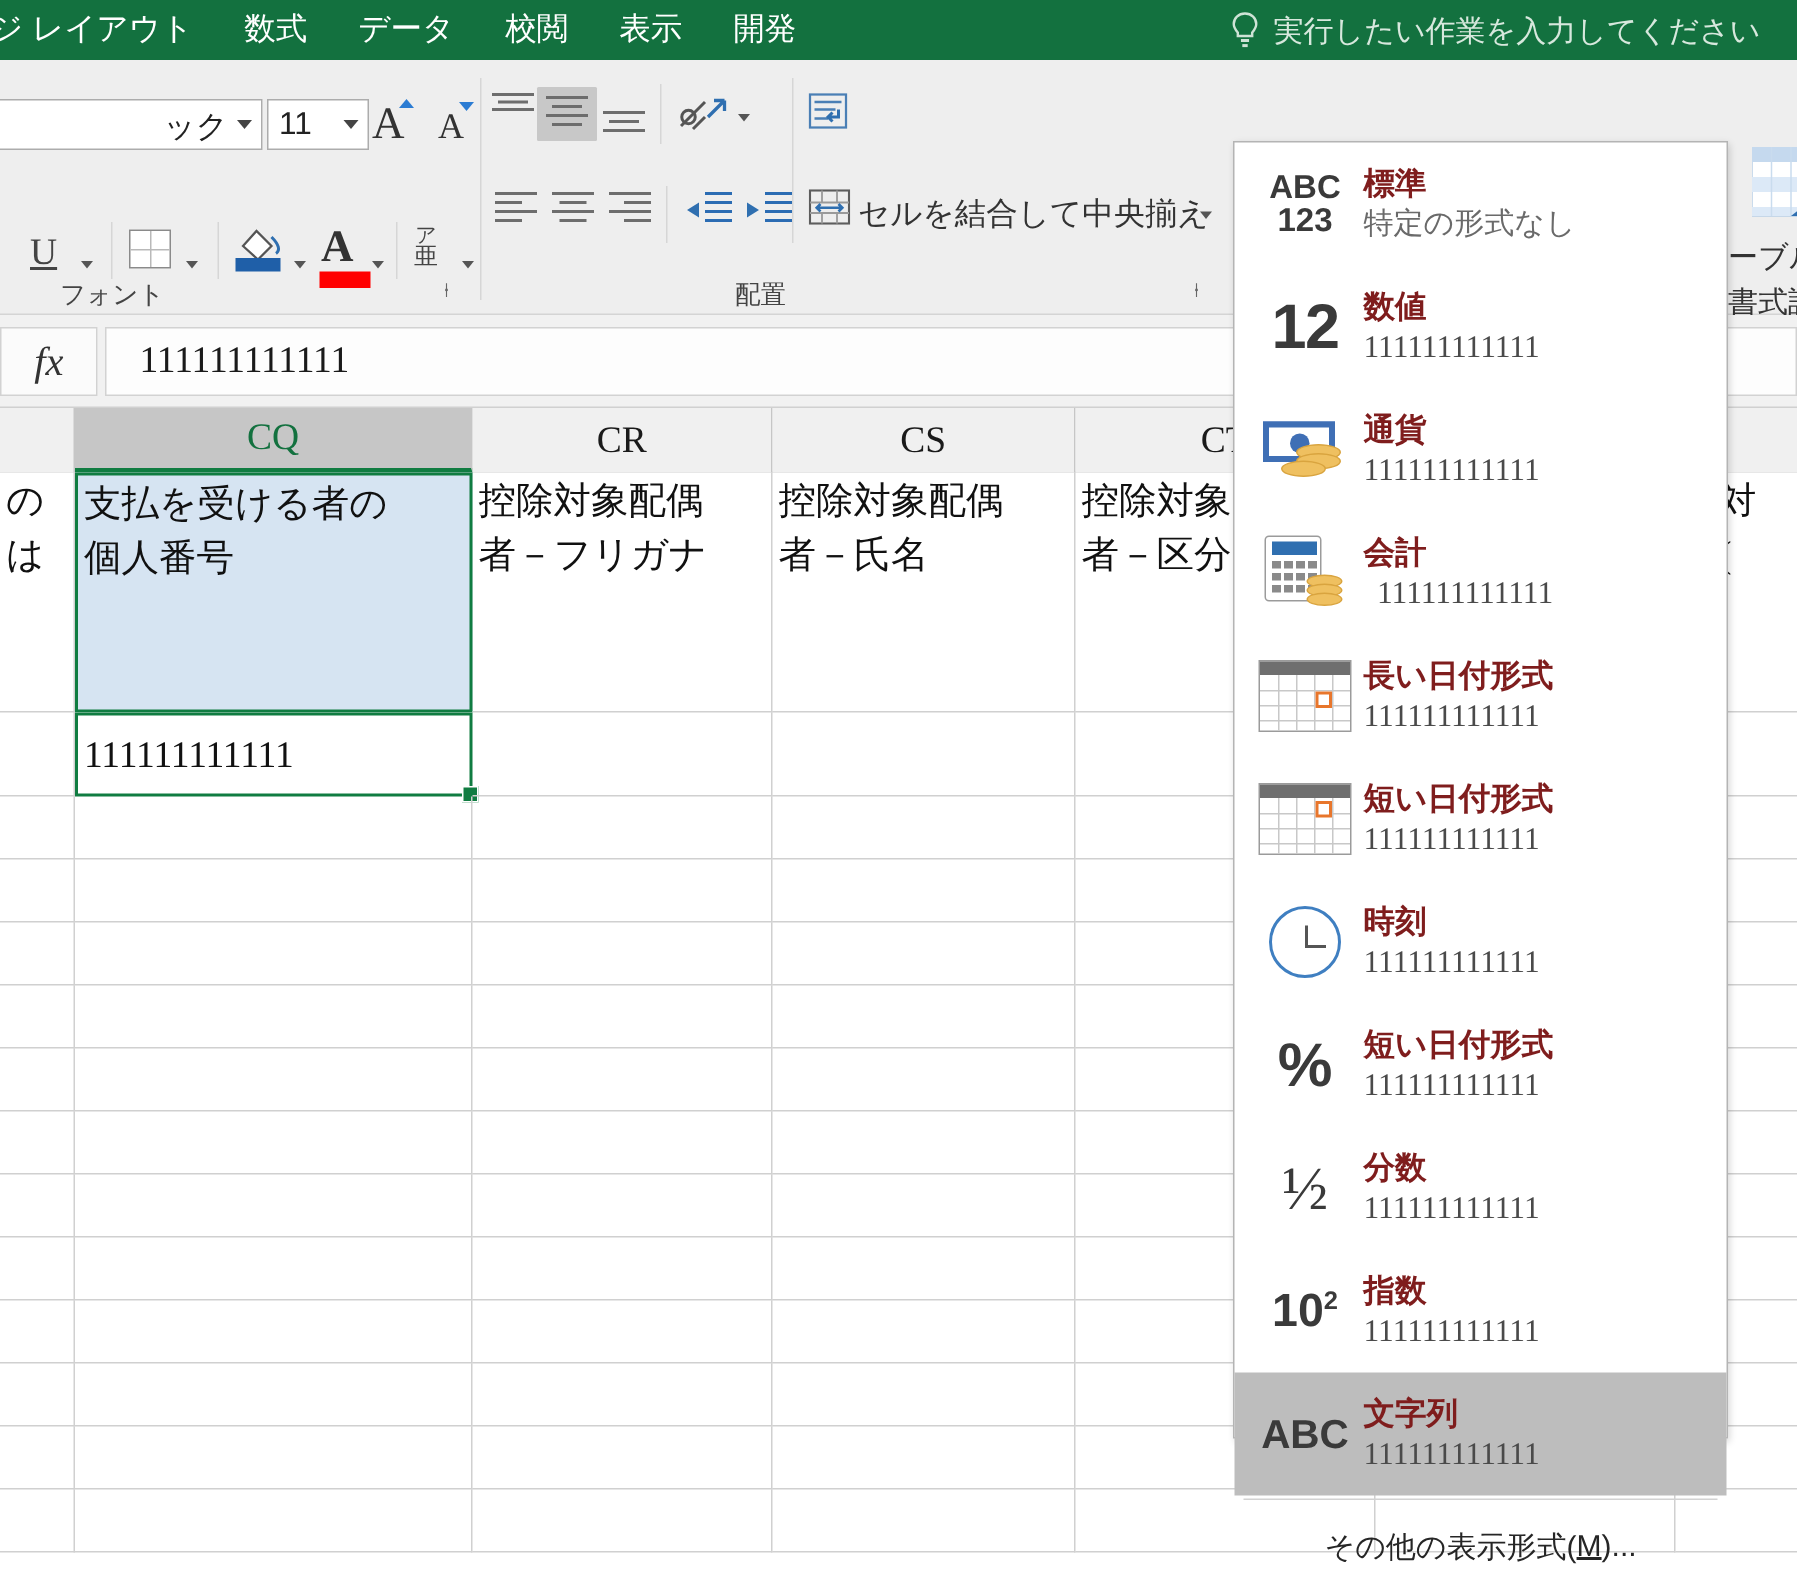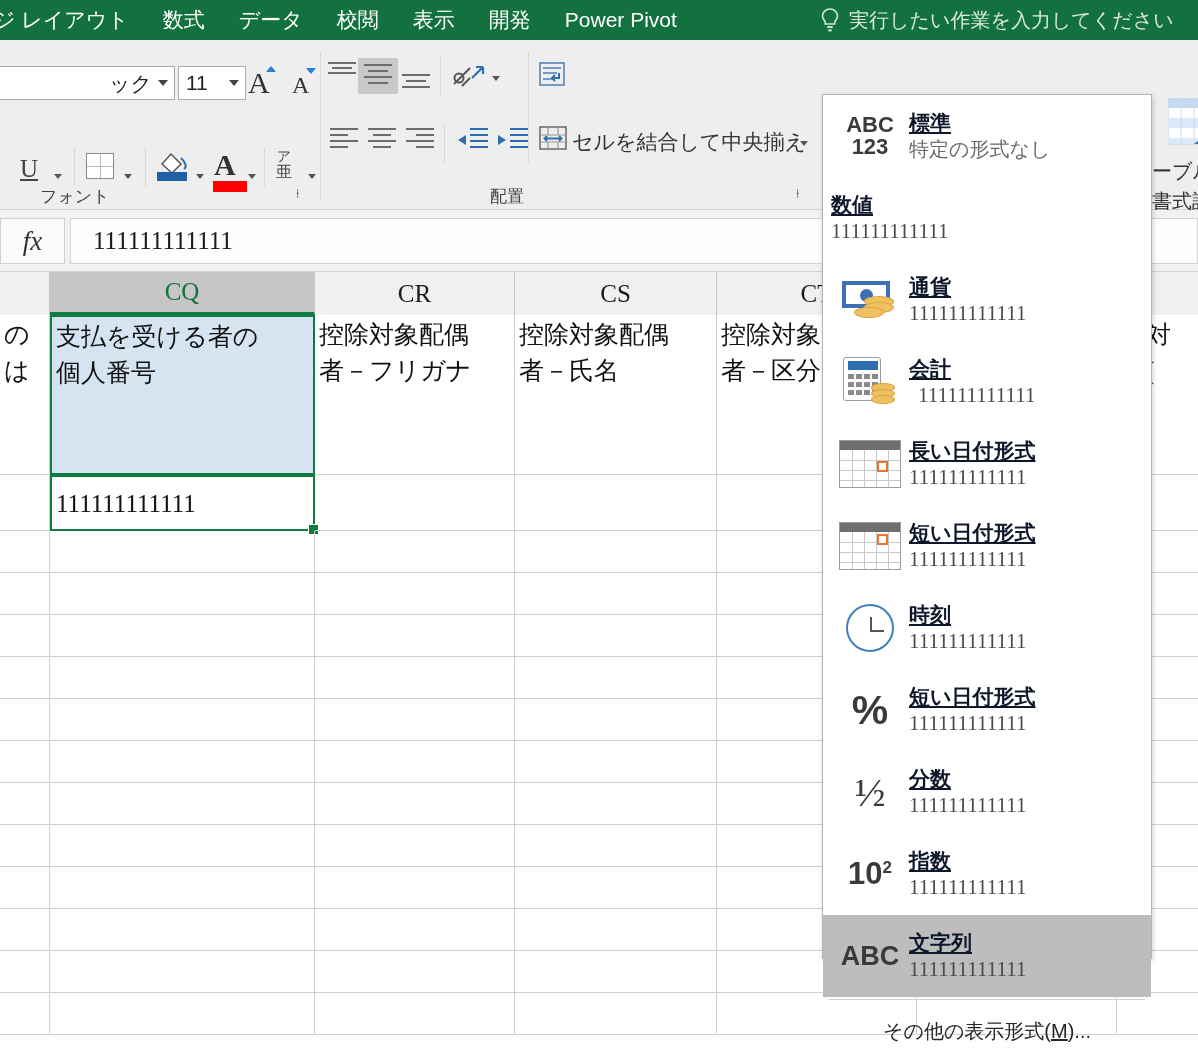--- a/index.html
+++ b/index.html
@@ -191,21 +191,21 @@
     position: relative; display: flex; align-items: center;
     height: 82px; padding-left: 8px;
   }
   .dd-item.highlight { background: #bdbdbd; }
   .dd-ico {
     width: 78px; min-width: 78px; height: 72px;
     display: flex; align-items: center; justify-content: center;
   }
   .dd-text { display: flex; flex-direction: column; justify-content: center; }
   .dd-title {
-    font-size: 21px; font-weight: bold; color: #0f172a; line-height: 1.25; text-decoration: underline;
+    font-size: 21px; font-weight: bold; color: #7f1d1d; line-height: 1.25;
   }
   .dd-sample {
     font-size: 21px; color: #4a4a4a; line-height: 1.25;
     font-family: "Liberation Serif", serif;
   }
   .dd-sample.gray { color: #6a6a6a; font-family: "Liberation Sans", sans-serif; font-size: 20px; }
   .dd-sample.indent { padding-left: 9px; }
   .dd-sep { height: 1px; background: #d2d2d2; margin: 2px 6px; }
   .dd-more {
     height: 58px; display: flex; align-items: center; justify-content: center;
@@ -264,21 +264,20 @@
 
 <div id="app">
 
   <div class="tabstrip">
     <div class="tab first">ジ レイアウト</div>
     <div class="tab">数式</div>
     <div class="tab">データ</div>
     <div class="tab">校閲</div>
     <div class="tab">表示</div>
     <div class="tab">開発</div>
-    <div class="tab">Power Pivot</div>
   </div>
   <div class="tellme">
     <span class="bulb">
       <svg width="20" height="26" viewBox="0 0 20 26">
         <path d="M10 2 C5.6 2 2.5 5.2 2.5 9 c0 2.6 1.5 4.3 2.7 5.7 l0 2.3 h9.6 l0-2.3 C16 13.3 17.5 11.6 17.5 9 C17.5 5.2 14.4 2 10 2 z" fill="none" stroke="#cfe3d6" stroke-width="1.6"></path>
         <rect x="7.3" y="19" width="5.4" height="2" fill="#cfe3d6"></rect>
         <rect x="8.2" y="22.4" width="3.6" height="2" fill="#cfe3d6"></rect>
       </svg>
     </span>
     <span>実行したい作業を入力してください</span>
@@ -604,20 +603,23 @@
           <span>123</span>
         </div>
       </div>
       <div class="dd-text">
         <span class="dd-title">標準</span>
         <span class="dd-sample gray">特定の形式なし</span>
       </div>
     </div>
 
     <div class="dd-item">
+      <div class="dd-ico">
+        <span class="ico-12">12</span>
+      </div>
       <div class="dd-text">
         <span class="dd-title">数値</span>
         <span class="dd-sample">111111111111</span>
       </div>
     </div>
 
     <div class="dd-item">
       <div class="dd-ico">
         <div class="money">
           <div class="bill">

